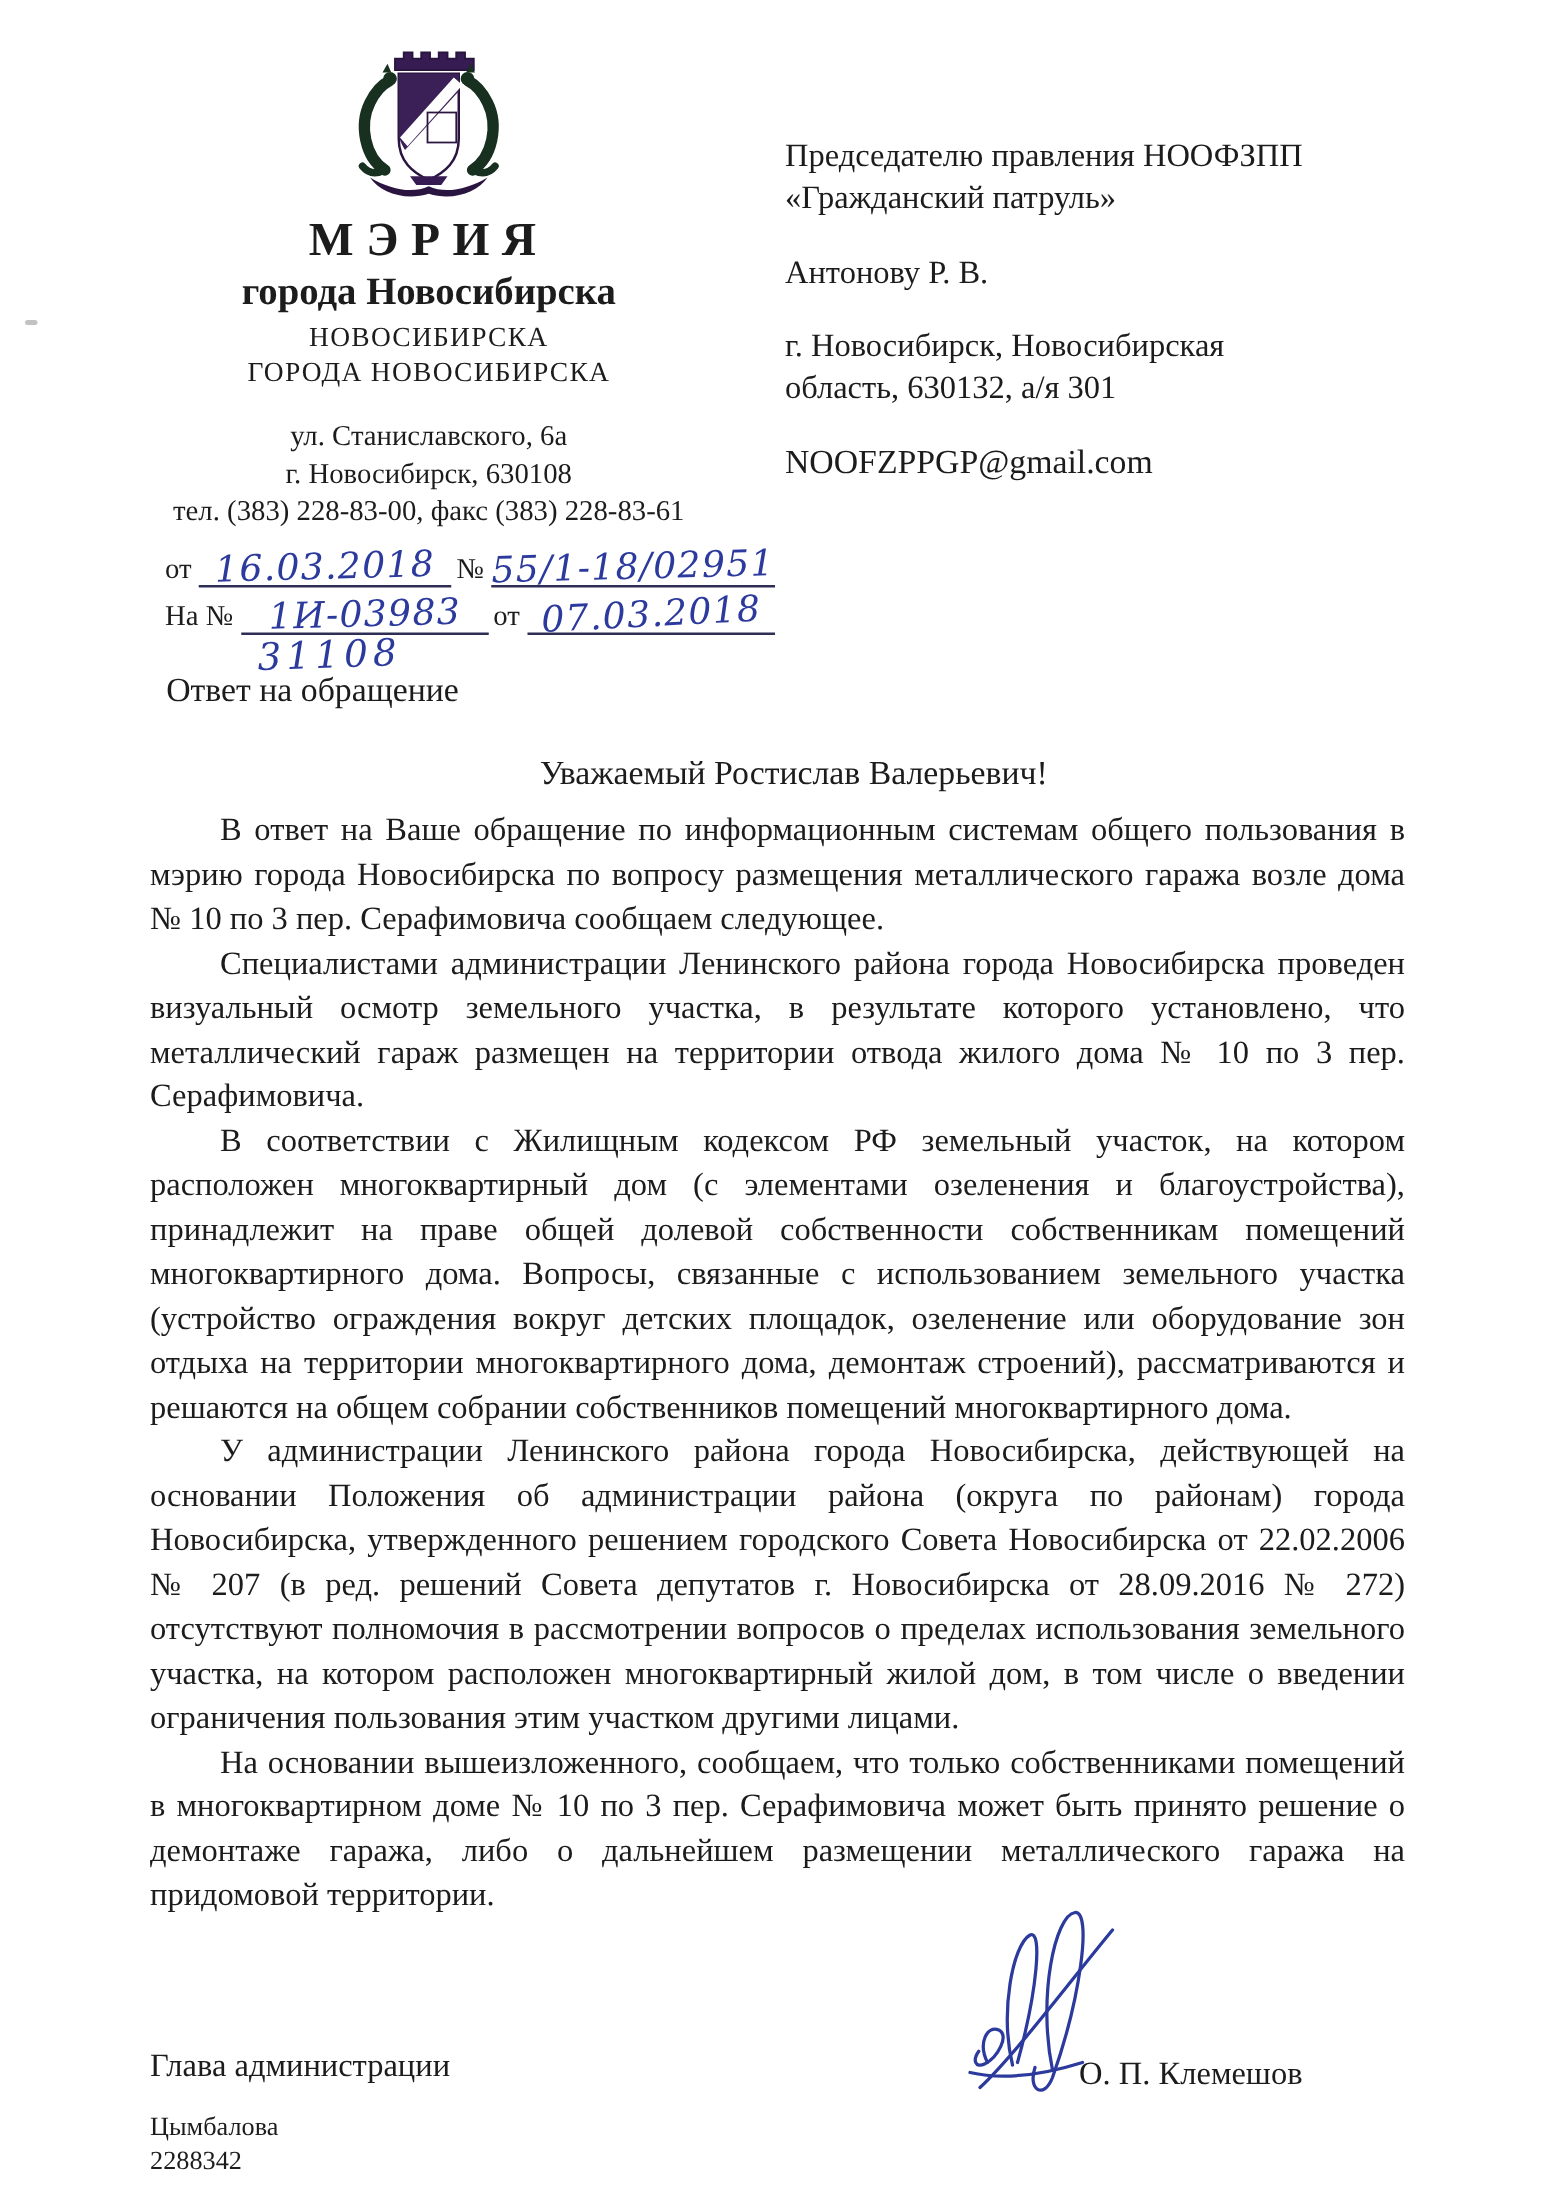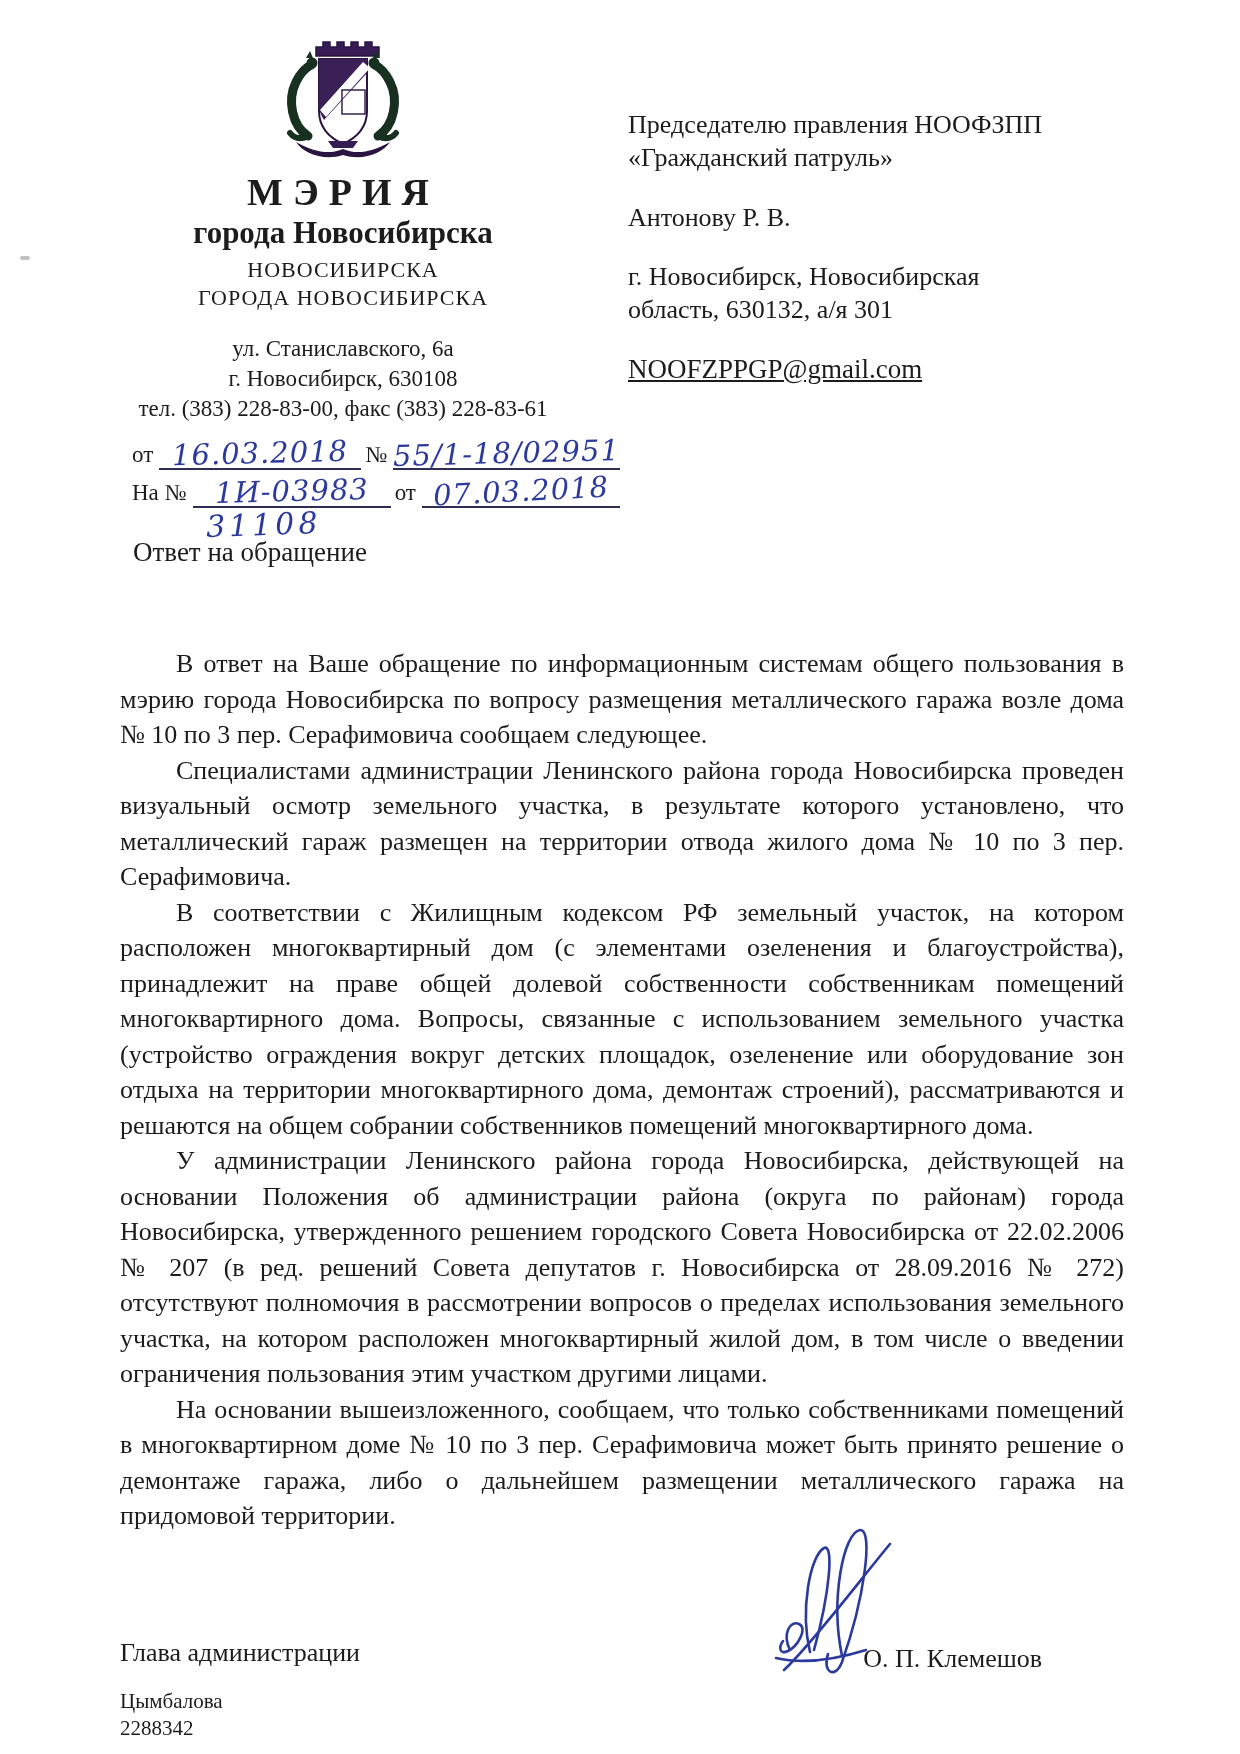--- a/index.html
+++ b/index.html
@@ -37,21 +37,21 @@
     margin:2px 0 0 88px;border-bottom:none;text-align:left;
   }
   .hw-extra .hw{font-size:30px;transform:rotate(-2deg);letter-spacing:4px;}
   
   .header-right{
     position:absolute;left:628px;top:108px;width:505px;
     text-align:left;font-size:26px;line-height:33px;
   }
   .rcpt-name{margin-top:27px;}
   .rcpt-addr{margin-top:26px;}
-  .rcpt-email{margin-top:27px;font-size:27px;text-decoration:underline;}
+  .rcpt-email{margin-top:27px;font-size:27px;}
   
   .subject{position:absolute;left:133px;top:537px;font-size:27px;}
   .salutation{position:absolute;left:130px;top:603px;width:1010px;text-align:center;font-size:27px;}
   .body-text{position:absolute;left:120px;top:646px;width:1004px;}
   .body-text p{
     margin:0;font-size:26px;line-height:35.5px;
     text-align:justify;text-indent:56px;
   }
   
   .sign-row{position:absolute;left:120px;top:1630px;width:1004px;height:60px;}
@@ -130,20 +130,21 @@
     <div>«Гражданский патруль»</div>
     <div class="rcpt-name">Антонову Р. В.</div>
     <div class="rcpt-addr">
       <div>г. Новосибирск, Новосибирская</div>
       <div>область, 630132, а/я 301</div>
     </div>
     <div class="rcpt-email">NOOFZPPGP@gmail.com</div>
   </div>
 
   <div class="subject">Ответ на обращение</div>
+  <div class="salutation">Уважаемый Ростислав Валерьевич!</div>
 
   <div class="body-text">
     <p>В ответ на Ваше обращение по информационным системам общего пользования в мэрию города Новосибирска по вопросу размещения металлического гаража возле дома № 10 по 3 пер. Серафимовича сообщаем следующее.</p>
     <p>Специалистами администрации Ленинского района города Новосибирска проведен визуальный осмотр земельного участка, в результате которого установлено, что металлический гараж размещен на территории отвода жилого дома № 10 по 3 пер. Серафимовича.</p>
     <p>В соответствии с Жилищным кодексом РФ земельный участок, на котором расположен многоквартирный дом (с элементами озеленения и благоустройства), принадлежит на праве общей долевой собственности собственникам помещений многоквартирного дома. Вопросы, связанные с использованием земельного участка (устройство ограждения вокруг детских площадок, озеленение или оборудование зон отдыха на территории многоквартирного дома, демонтаж строений), рассматриваются и решаются на общем собрании собственников помещений многоквартирного дома.</p>
     <p>У администрации Ленинского района города Новосибирска, действующей на основании Положения об администрации района (округа по районам) города Новосибирска, утвержденного решением городского Совета Новосибирска от 22.02.2006 № 207 (в ред. решений Совета депутатов г. Новосибирска от 28.09.2016 № 272) отсутствуют полномочия в рассмотрении вопросов о пределах использования земельного участка, на котором расположен многоквартирный жилой дом, в том числе о введении ограничения пользования этим участком другими лицами.</p>
     <p>На основании вышеизложенного, сообщаем, что только собственниками помещений в многоквартирном доме № 10 по 3 пер. Серафимовича может быть принято решение о демонтаже гаража, либо о дальнейшем размещении металлического гаража на придомовой территории.</p>
   </div>
 
   <div class="sign-row">

